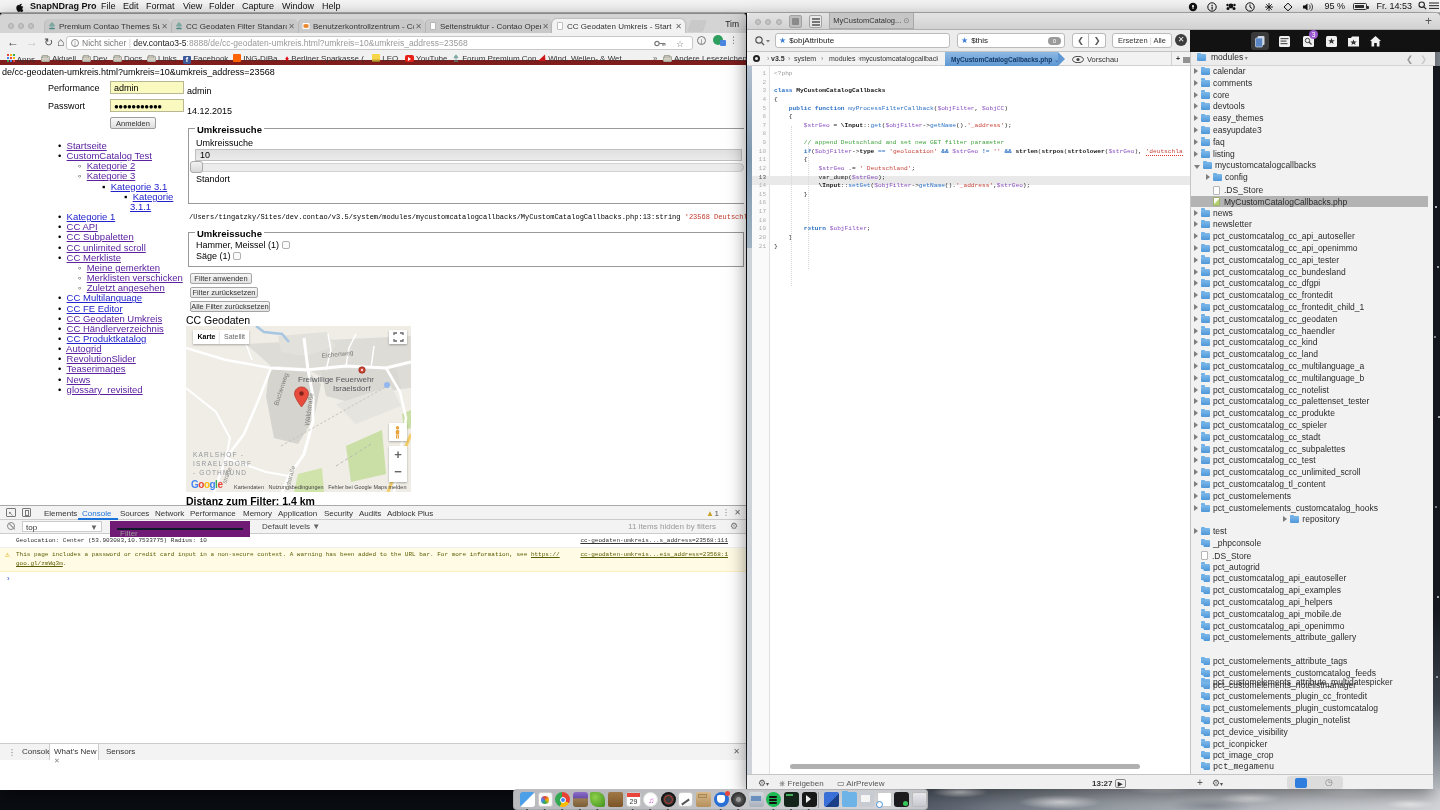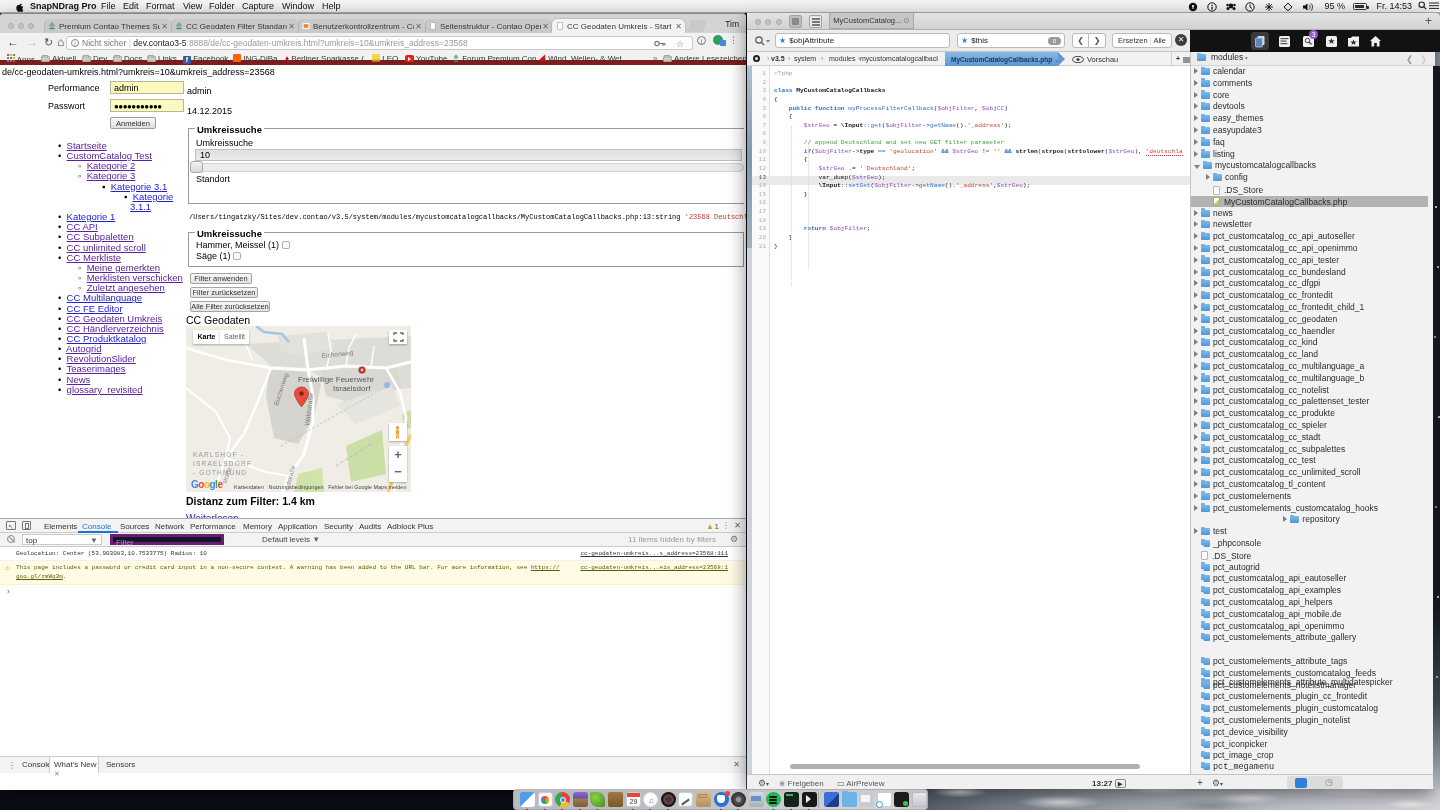--- a/index.html
+++ b/index.html
@@ -47,21 +47,21 @@
 .fold { display:inline-block; width:9px; height:6px; background:linear-gradient(#dedcd2,#c2c0b4); border:1px solid #a8a89e; border-radius:1px; position:relative; top:1px; margin-right:2px; }
 .fold::before { content:""; position:absolute; left:0; top:-2.5px; width:4px; height:2px; background:#c2c0b4; border:1px solid #a8a89e; border-bottom:none; border-radius:1px 1px 0 0; }
 
 
 #page { position:absolute; left:0; top:52px; width:746px; height:471px; background:#fff; overflow:hidden; font-size:9px; color:#000; }
 a.vl { color:#5b21a0; text-decoration:underline; }
 a.bl { color:#2222cc; text-decoration:underline; }
 #page .yellow { background:#faf9c0; border:1px solid #b8b894; }
 
 
-#devtools { position:absolute; left:0; top:505px; width:746px; height:254px; background:#fff; border-top:1px solid #aaa; }
+#devtools { position:absolute; left:0; top:492px; width:746px; height:254px; background:#fff; border-top:1px solid #aaa; }
 #dtTabs { position:absolute; left:0; top:0; width:746px; height:14px; background:#f3f3f3; border-bottom:1px solid #ccc; font-size:8px; color:#333; }
 #dtTools { position:absolute; left:0; top:14px; width:746px; height:14px; background:#f3f3f3; border-bottom:1px solid #ccc; font-size:8px; color:#5a5a5a; }
 #dtBottom { position:absolute; left:0; top:237px; width:746px; height:17px; background:#f3f3f3; border-top:1px solid #ccc; font-size:8px; color:#333; }
 .dtlink { color:#333; text-decoration:underline; font-family:"Liberation Mono",monospace; font-size:6px; }
 
 
 #editor { position:absolute; left:747px; top:13px; width:687px; height:776px; background:#fff; box-shadow:0 5px 18px rgba(0,0,0,0.5); }
 #edTitle { position:absolute; left:0; top:0; width:693px; height:17px; background:linear-gradient(#e3e3e3,#d2d2d2); border-bottom:1px solid #b0b0b0; border-radius:4px 4px 0 0; }
 #edFind { position:absolute; left:0; top:17px; width:443px; height:22px; background:#ececec; border-bottom:1px solid #c5c5c5; }
 #edBlack { position:absolute; left:443px; top:17px; width:250px; height:22px; background:#121212; }
@@ -409,21 +409,21 @@
       <span style="position:absolute;left:387px;top:2.5px;">Adblock Plus</span>
       <span style="position:absolute;right:32px;top:2.5px;color:#c9a227;">▲</span>
         <span style="position:absolute;right:27px;top:2.5px;color:#555;">1</span>
       <span style="position:absolute;right:16px;top:2px;color:#666;">⋮</span>
       <span style="position:absolute;right:5px;top:2px;color:#666;">✕</span>
     </div>
     <div id="dtTools">
       <span style="position:absolute;left:7px;top:2px;width:8px;height:8px;border:1px solid #888;border-radius:50%;"></span>
       <span style="position:absolute;left:7.5px;top:5.5px;width:8px;border-top:1px solid #888;transform:rotate(45deg);"></span>
       <span style="position:absolute;left:22px;top:1px;width:80px;height:11px;border:1px solid #ccc;background:#fff;padding:1px 3px;color:#333;">top<span style="float:right;color:#666;">▼</span></span>
-      <span style="position:absolute;left:110px;top:1px;width:114px;height:11px;border:3px solid #701a75;background:#0f172a;padding:1px 3px;color:#999;">Filter</span>
+      <span style="position:absolute;left:110px;top:1px;width:140px;height:11px;border:7px solid #701a75;background:#0f172a;padding:1px 3px;color:#999;">Filter</span>
       <span style="position:absolute;left:262px;top:2px;color:#444;">Default levels <span style="color:#666;">▼</span></span>
       <span style="position:absolute;right:30px;top:2px;color:#999;">11 items hidden by filters</span>
       <span style="position:absolute;right:8px;top:1px;color:#777;font-size:9px;">⚙</span>
     </div>
     <div style="position:absolute;left:0;top:28px;width:746px;height:14px;border-bottom:1px solid #f0f0f0;font-family:'Liberation Mono',monospace;font-size:6px;color:#303030;">
       <span style="position:absolute;left:16px;top:3px;">Geolocation: Center (53.903083,10.7533775) Radius: 10</span>
       <a class="dtlink" style="position:absolute;right:18px;top:3px;">cc-geodaten-umkreis...s_address=23568:111</a>
     </div>
     <div style="position:absolute;left:0;top:42px;width:746px;height:24px;background:#fffbe5;border-bottom:1px solid #fff0c0;font-family:'Liberation Mono',monospace;font-size:6px;color:#5c5c00;">
       <span style="position:absolute;left:5px;top:2px;color:#e0a800;font-size:8px;">⚠</span>

